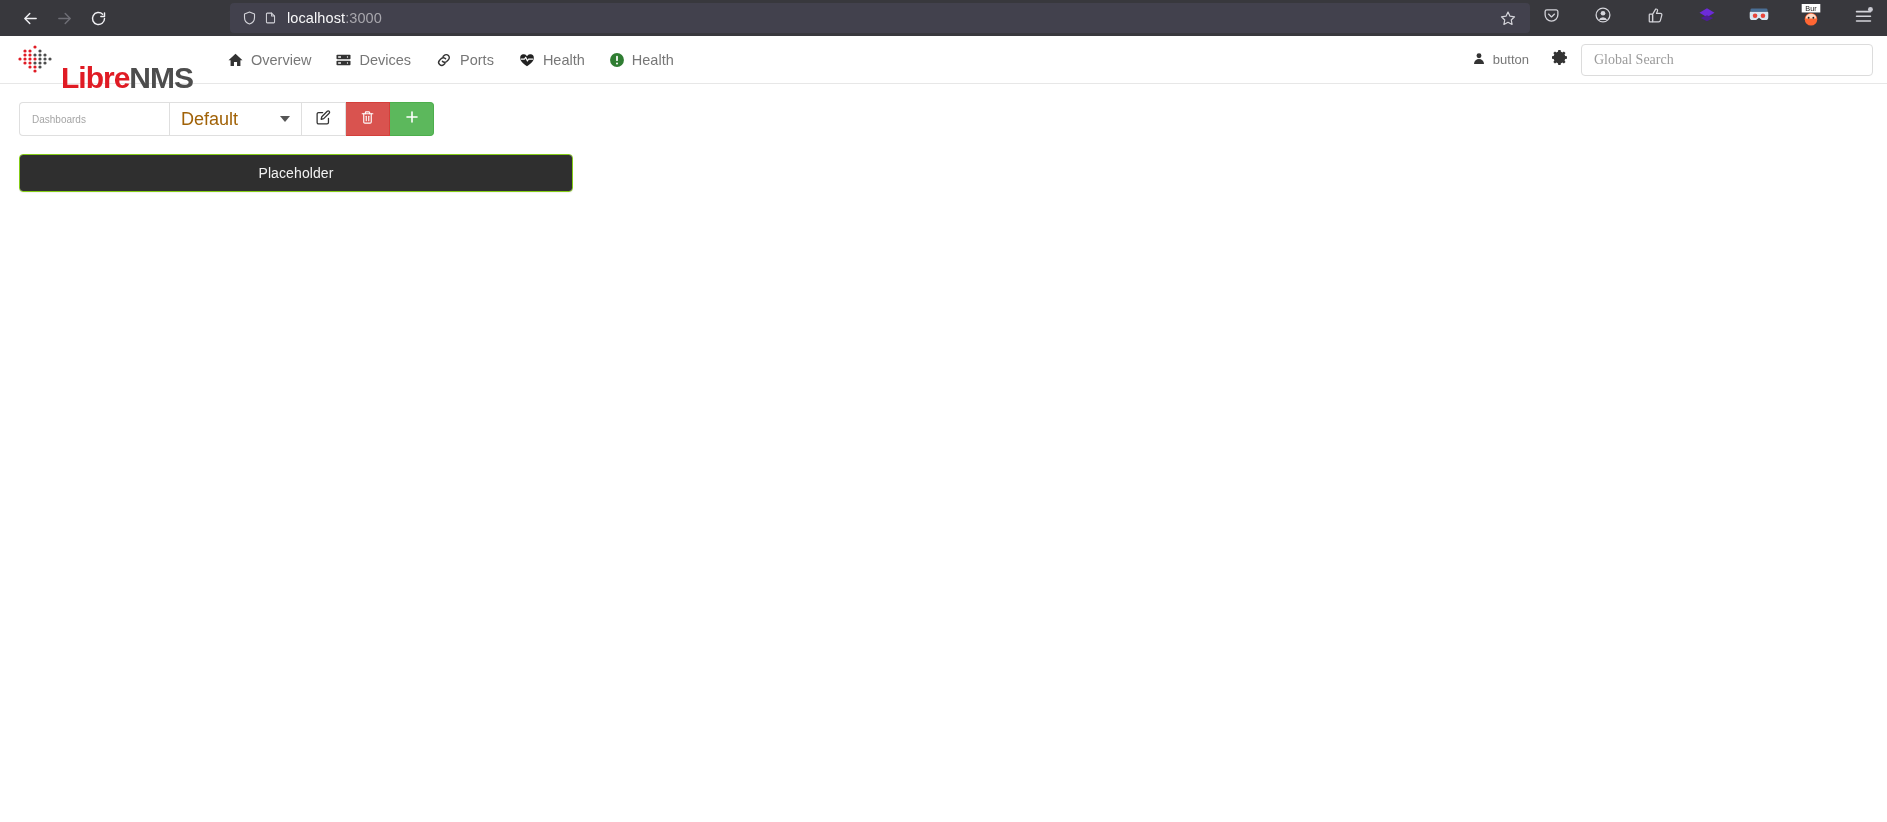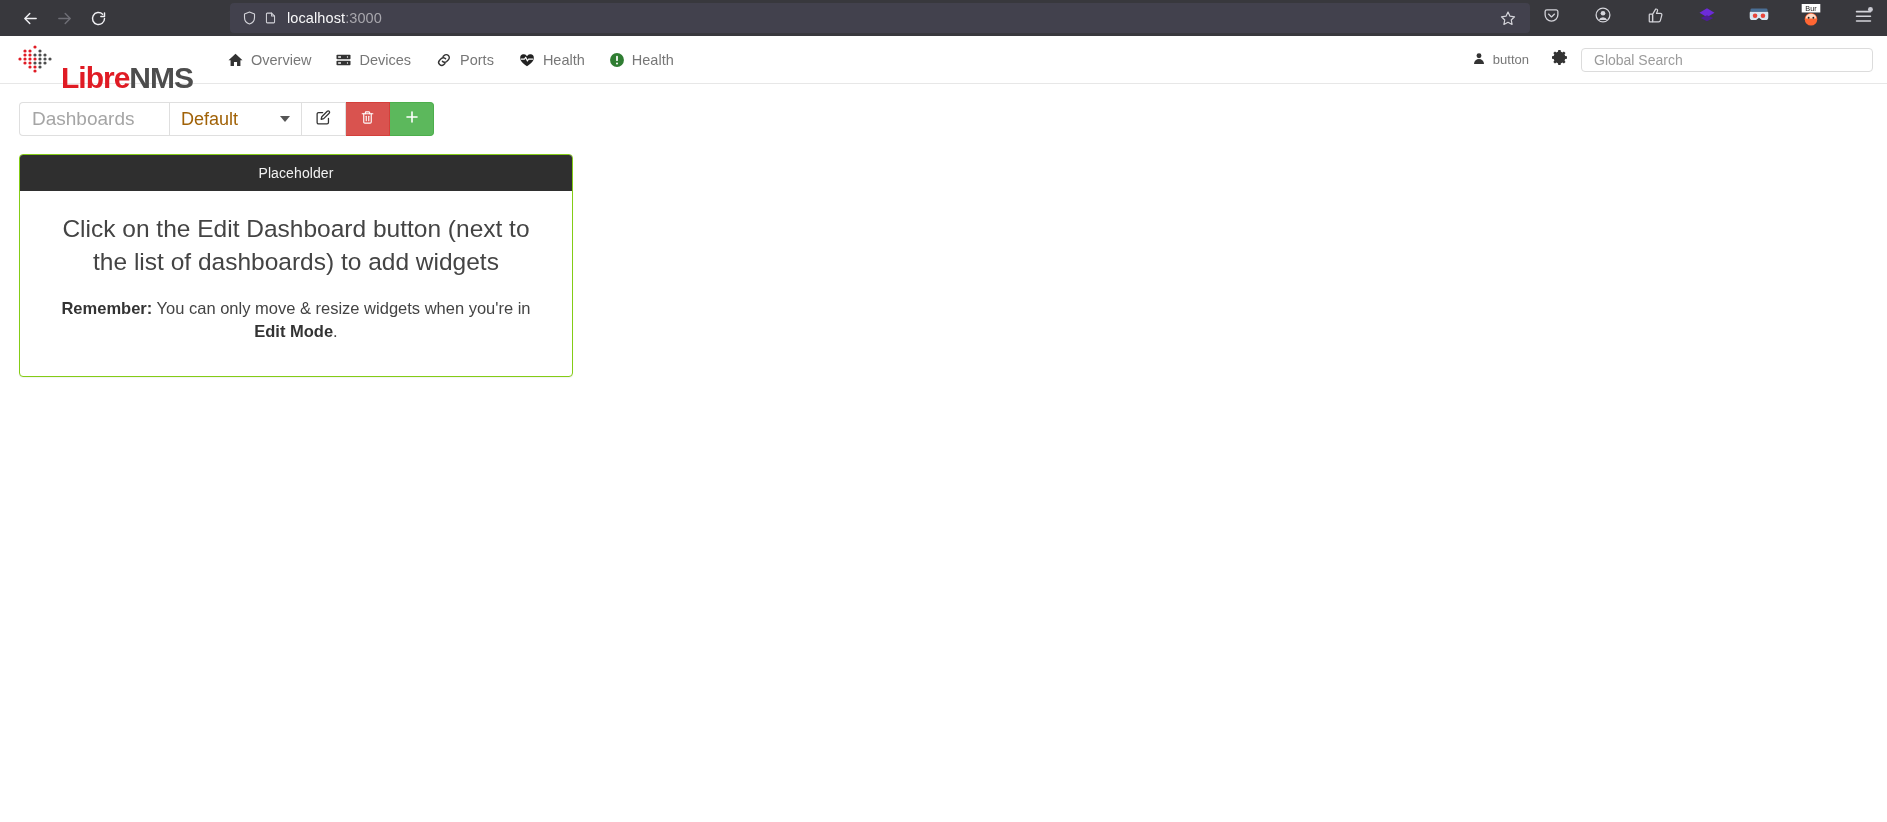--- a/index.html
+++ b/index.html
@@ -102,27 +102,27 @@
     position: absolute;
     right: 14px;
     display: flex; align-items: center; gap: 0;
   }
   .user-chunk {
     display: flex; align-items: center; gap: 7px;
     padding: 0 11px; color: #777; font-size: 13px; cursor: pointer;
   }
   .gear-chunk { padding: 0 12px; display:flex; align-items:center; cursor: pointer;}
   .global-search {
-    width: 292px; height: 24px;
+    width: 292px; height: 32px;
     border: 1px solid #dcdcdc;
     border-radius: 4px;
     padding: 0 12px;
     font-size: 14px;
     color: #555;
-    font-family: Liberation Sans, sans-serif;
+    font-family: Liberation Serif, serif;
     outline: none;
     background: #fff;
   }
   .global-search::placeholder { color: #9b9b9b; }
 
   
   .content { padding: 18px 0 0 19px; }
 
   .dash-toolbar {
     display: flex;
@@ -130,21 +130,21 @@
     height: 34px;
     width: 455px;
   }
   .dash-label-box {
     width: 150px;
     border: 1px solid #dfdfdf;
     border-right: none;
     border-radius: 4px 0 0 4px;
     display: flex; align-items: center;
     padding-left: 12px;
-    font-size: 19px;
+    font-size: 10px;
     color: #a5a5a5;
     background: #fff;
   }
   .dash-select-wrap {
     position: relative;
     width: 133px;
     border: 1px solid #dfdfdf;
     background: #fff;
     display: flex; align-items: center;
   }
@@ -480,19 +480,15 @@
         <svg width="16" height="16" viewBox="0 0 24 24" stroke="#fff" stroke-width="2.4" stroke-linecap="round">
             <line x1="12" y1="4.5" x2="12" y2="19.5"></line>
             <line x1="4.5" y1="12" x2="19.5" y2="12"></line>
           </svg>
       </span>
     </div>
   </div>
 
   <div class="widget">
     <div class="widget-head">Placeholder</div>
-    <div class="widget-body">
-      <p class="wb-lead">Click on the Edit Dashboard button (next to the list of dashboards) to add widgets</p>
-      <p class="wb-sub"><b>Remember:</b><span> You can only move &amp; resize widgets when you're in </span><b>Edit Mode</b><span>.</span></p>
-    </div>
   </div>
 
 </div>
 
 </body></html>

